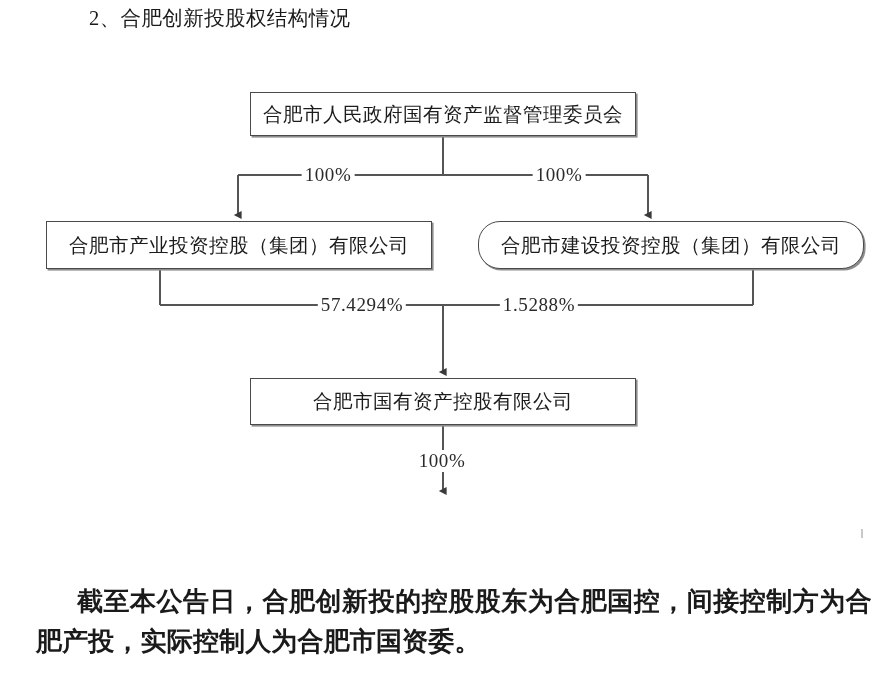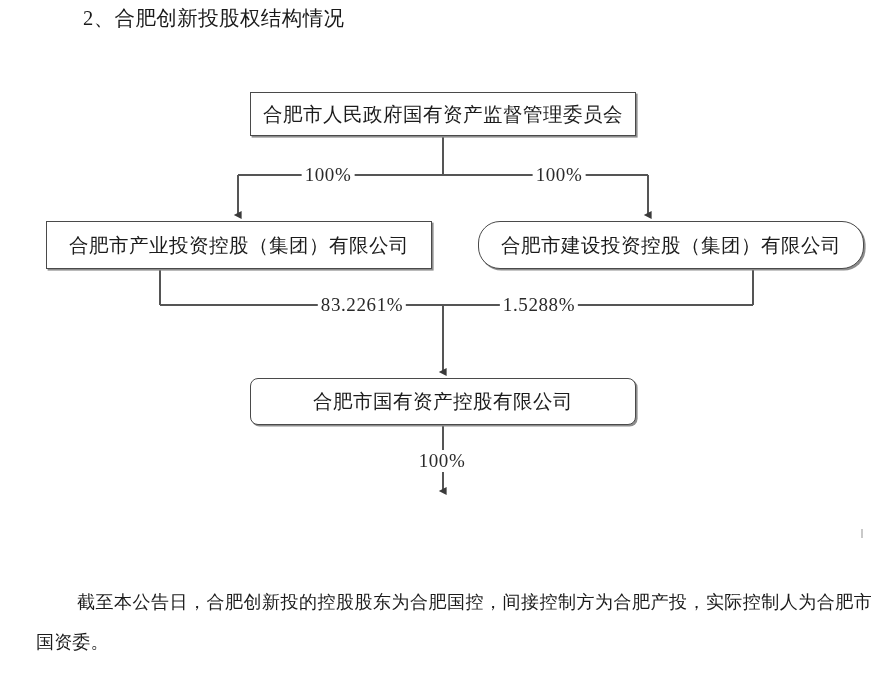--- a/index.html
+++ b/index.html
@@ -13,21 +13,21 @@
     position: relative;
     overflow: hidden;
     font-family: "Liberation Serif", "DejaVu Serif", serif;
     color: #1b1b1b;
     -webkit-font-smoothing: antialiased;
   }
 
   
   .heading {
     position: absolute;
-    left: 83px;
+    left: 89px;
     top: 4px;
     font-size: 20.5px;
     letter-spacing: 0.4px;
     color: #1a1a1a;
     white-space: nowrap;
   }
 
   
   .diagram {
     position: absolute;
@@ -55,21 +55,21 @@
     font-size: 19.5px;
     letter-spacing: 0.5px;
     color: #1b1b1b;
     white-space: nowrap;
   }
   .node-label { pointer-events: none; }
 
   #node-sasac   { left: 242px; top: 92px;  width: 386px; height: 44px; }
   #node-chanto  { left: 38px;  top: 221px; width: 386px; height: 48px; justify-content: center; }
   #node-jianto  { left: 470px; top: 221px; width: 386px; height: 48px; border-radius: 22px; }
-  #node-guokong { left: 242px; top: 378px; width: 386px; height: 47px; border-radius: 8px; }
+  #node-guokong { left: 242px; top: 378px; width: 386px; height: 47px; }
   #node-chuang  { left: 242px; top: 497px; width: 386px; height: 45px; }
 
   
   .edge-label {
     position: absolute;
     background: #ffffff;
     font-family: "Liberation Serif", "DejaVu Serif", serif;
     font-size: 19px;
     color: #2a2a2a;
     letter-spacing: 0.6px;
@@ -82,27 +82,28 @@
   #label-chanto-guokong{ left: 354px; top: 305px; }
   #label-jianto-guokong{ left: 531px; top: 305px; }
   #label-guokong-chuang{ left: 434px; top: 461px; }
 
   
   .paragraph {
     position: absolute;
     left: 36px;
     top: 582px;
     width: 836px;
-    font-size: 18px;
+    font-size: 26px;
     line-height: 40px;
     text-indent: 41px;
     letter-spacing: 0.15px;
     color: #1a1a1a;
     text-align: justify;
     text-justify: inter-ideograph;
+    font-weight: bold;
   }
 
   
   .artifact {
     position: absolute;
     left: 861px;
     top: 529px;
     width: 2px;
     height: 9px;
     background: #c9c9c9;
@@ -158,21 +159,21 @@
 
   <div class="node" id="node-guokong">
     <span class="node-label">合肥市国有资产控股有限公司</span>
   </div>
 
 
   <div class="edge-label" id="label-sasac-chanto">100%</div>
 
   <div class="edge-label" id="label-sasac-jianto">100%</div>
 
-  <div class="edge-label" id="label-chanto-guokong">83.2261%</div>
+  <div class="edge-label" id="label-chanto-guokong">57.4294%</div>
 
   <div class="edge-label" id="label-jianto-guokong">1.5288%</div>
 
   <div class="edge-label" id="label-guokong-chuang">100%</div>
 
 </div>
 
 <div class="paragraph">截至本公告日，合肥创新投的控股股东为合肥国控，间接控制方为合肥产投，实际控制人为合肥市国资委。</div>
 
 <div class="artifact"></div>

